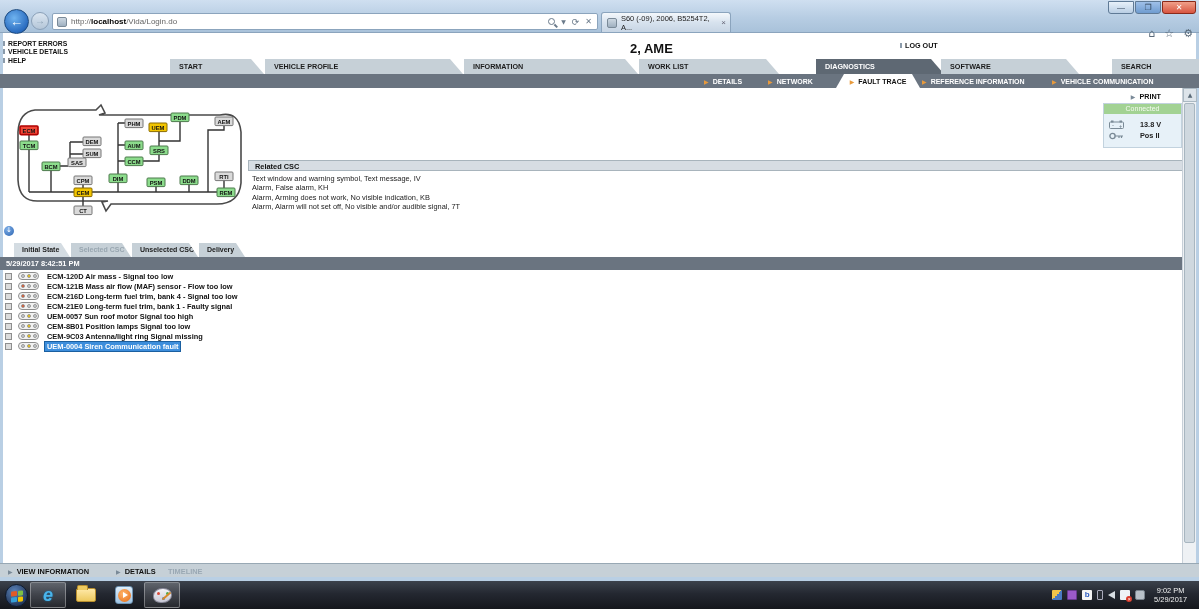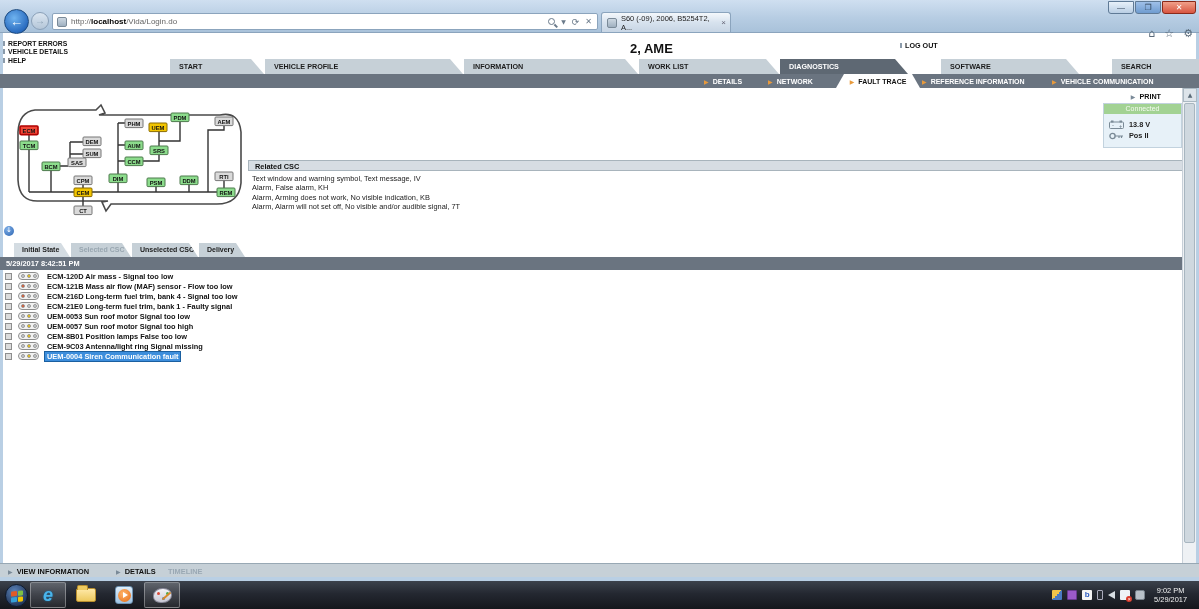--- a/index.html
+++ b/index.html
@@ -33,35 +33,35 @@
   .hlink { display:flex; align-items:center; height:8px; margin-bottom:0.5px; font-size:6.8px; font-weight:bold; color:#111; }
   .bullet { width:2px; height:5px; background:#8a9aaa; margin-right:3px; }
   .userid { left:630px; top:41px; font-size:13px; font-weight:bold; color:#111; }
   .logout { left:900px; top:41px; font-size:7.2px; font-weight:bold; color:#111; display:flex; align-items:center; }
 
   
   .maintabs { left:0; top:59px; width:1199px; height:15px; }
   .mtab { position:absolute; top:0; height:15px; background:#c6d0d7; color:#1c1c1c; font-size:7.2px; font-weight:bold; line-height:15px; padding-left:9px; clip-path:polygon(0 0,calc(100% - 13px) 0,100% 100%,0 100%); }
   .mtab.active { background:#5e6873; color:#fff; }
   .mtab1{left:170px;width:94px;} .mtab2{left:265px;width:198px;} .mtab3{left:464px;width:174px;}
-  .mtab4{left:639px;width:140px;} .mtab5{left:780px;width:128px;} .mtab6{left:941px;width:138px;} .mtab7{left:1112px;width:119px;clip-path:none;}
+  .mtab4{left:639px;width:140px;} .mtab5{left:816px;width:128px;} .mtab6{left:941px;width:138px;} .mtab7{left:1112px;width:119px;clip-path:none;}
   .subnav { left:0; top:74px; width:1199px; height:14px; background:#6a7480; }
   .snitem { position:absolute; top:0; height:14px; display:flex; align-items:center; font-size:7px; font-weight:bold; color:#fff; }
   .snarrow { color:#e89a3c; font-size:6px; margin-right:4px; font-family:"DejaVu Sans",sans-serif; }
   .sntab { position:absolute; top:0; height:14px; background:#fff; color:#111; font-size:7px; font-weight:bold; display:flex; align-items:center; justify-content:center; clip-path:polygon(8px 0,calc(100% - 8px) 0,100% 100%,0 100%); }
   .sn1{left:704px;} .sn2{left:768px;} .sn3{left:836px;width:84px;} .sn4{left:922px;} .sn5{left:1052px;}
 
   
   .print { right:38px; top:92px; font-size:7.2px; font-weight:bold; color:#111; display:flex; align-items:center; }
   .print .snarrow { color:#7a8a98; }
   .diagram { left:8px; top:97px; }
   .statuspanel { left:1103px; top:103px; width:79px; border:1px solid #c2d2de; font-size:7.3px; }
   .sp-head { height:10px; background:#a2d293; color:#f4faf0; font-size:7px; text-align:center; line-height:10px; }
   .sp-body { background:#e7f1f8; padding:5px 4px 6px 5px; }
-  .sp-row { display:flex; align-items:center; gap:5px; height:11px; color:#222; font-weight:bold; }
+  .sp-row { display:flex; align-items:center; gap:16px; height:11px; color:#222; font-weight:bold; }
   .relcsc { left:248px; top:160px; width:936px; }
   .relcsc-head { height:11px; background:#d7dde3; border:1px solid #a8b4bc; font-size:7.4px; font-weight:bold; color:#111; padding:1px 0 0 6px; }
   .relcsc-body { padding:3px 0 0 4px; }
   .relcsc-line { font-size:7.4px; color:#1a1a1a; height:9.4px; }
   .dlicon { left:4px; top:226px; width:10px; height:10px; border-radius:50%; background:radial-gradient(circle at 35% 30%,#7fb0e8,#2a62b0); color:#fff; font-size:7px; text-align:center; line-height:9px; font-family:"DejaVu Sans",sans-serif; }
 
   
   .csctabs { left:0; top:243px; width:1185px; height:14px; }
   .csctab { position:absolute; top:0; height:14px; background:#c6d0d7; font-size:7px; font-weight:bold; color:#1c1c1c; line-height:14px; padding-left:8px; clip-path:polygon(0 0,calc(100% - 9px) 0,100% 100%,0 100%); }
   .csctab.active { background:#d4dce2; }
@@ -388,39 +388,30 @@
       </span>
       <span class="ftext">ECM-21E0 Long-term fuel trim, bank 1 - Faulty signal</span>
     </div>
     <div class="frow">
       <span class="fchk"></span>
       <span class="fpill">
         <span class="fdot" style="background: rgb(201, 205, 209);"></span>
         <span class="fdot" style="background: rgb(242, 197, 0);"></span>
         <span class="fdot" style="background: rgb(201, 205, 209);"></span>
       </span>
-      <span class="ftext">UEM-0053 Sun roof motor Signal too low</span>
+      <span class="ftext">UEM-0057 Sun roof motor Signal too high</span>
     </div>
     <div class="frow">
       <span class="fchk"></span>
       <span class="fpill">
         <span class="fdot" style="background: rgb(201, 205, 209);"></span>
         <span class="fdot" style="background: rgb(242, 197, 0);"></span>
         <span class="fdot" style="background: rgb(201, 205, 209);"></span>
       </span>
-      <span class="ftext">UEM-0057 Sun roof motor Signal too high</span>
-    </div>
-    <div class="frow">
-      <span class="fchk"></span>
-      <span class="fpill">
-        <span class="fdot" style="background: rgb(201, 205, 209);"></span>
-        <span class="fdot" style="background: rgb(242, 197, 0);"></span>
-        <span class="fdot" style="background: rgb(201, 205, 209);"></span>
-      </span>
-      <span class="ftext">CEM-8B01 Position lamps False too low</span>
+      <span class="ftext">CEM-8B01 Position lamps Signal too low</span>
     </div>
     <div class="frow">
       <span class="fchk"></span>
       <span class="fpill">
         <span class="fdot" style="background: rgb(201, 205, 209);"></span>
         <span class="fdot" style="background: rgb(242, 197, 0);"></span>
         <span class="fdot" style="background: rgb(201, 205, 209);"></span>
       </span>
       <span class="ftext">CEM-9C03 Antenna/light ring Signal missing</span>
     </div>

